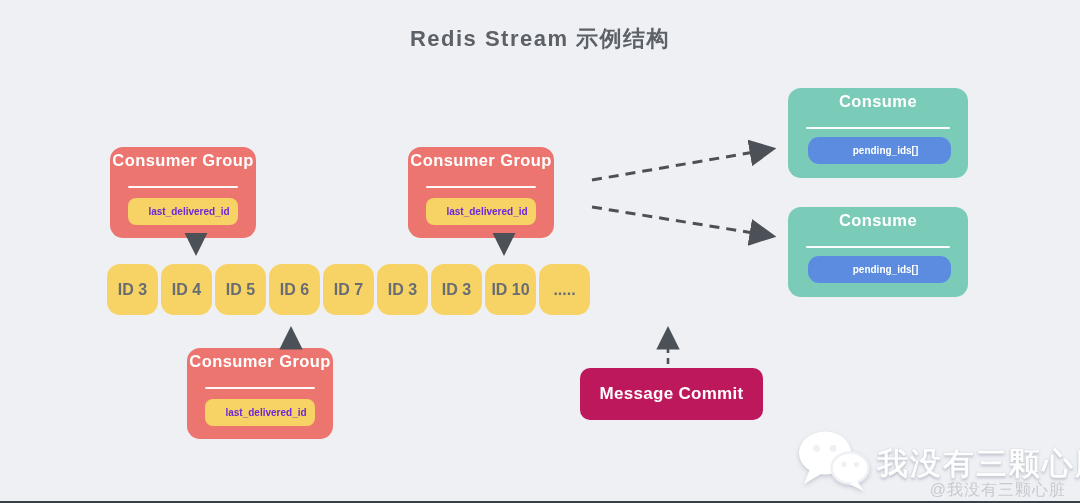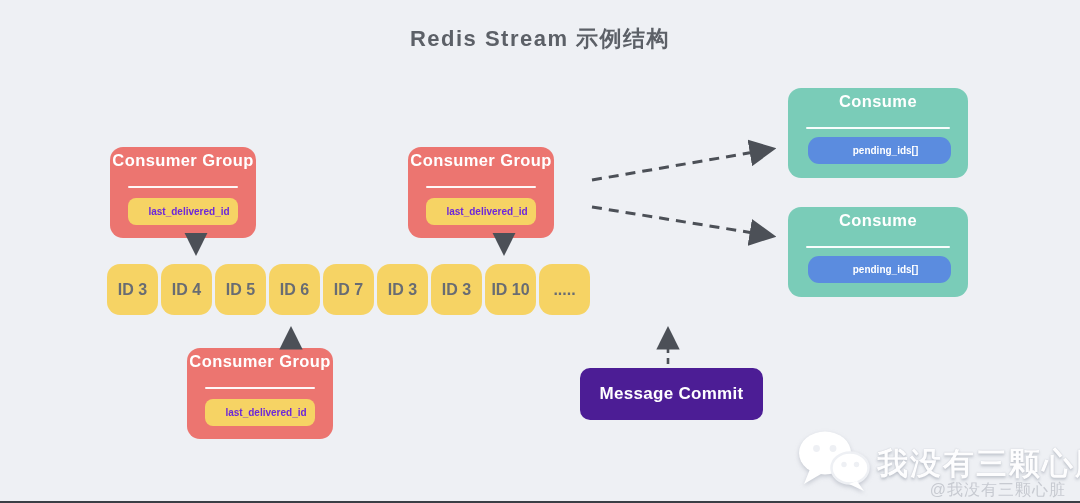--- a/index.html
+++ b/index.html
@@ -25,21 +25,21 @@
     height:2px; background:rgba(255,255,255,0.95); border-radius:1px;
   }
   .pill {
     position:absolute; left:18px; right:18px; top:51px; height:27px;
     border-radius:8px; display:flex; align-items:center; justify-content:center;
     font-size:10px; font-weight:600; white-space:nowrap;padding-left:12px;
   }
   .pill-yellow { background:#f6d364; color:#6d28d9; }
   .pill-blue { background:#5b8cdf; color:#ffffff; border-radius:11px; left:20px; right:17px; top:49px; }
   .commit {
-    position:absolute; width:183px; height:52px; background:#4c1d95;
+    position:absolute; width:183px; height:52px; background:#be185d;
     border-radius:10px; display:flex; align-items:center; justify-content:center;
     color:#ffffff; font-size:17px; font-weight:600; letter-spacing:0.3px;
   }
   .stream-row { position:absolute; left:107px; top:264px; display:flex; gap:3px; }
   .id-cell {
     width:51px; height:51px; background:#f6d364; border-radius:13px;
     display:flex; align-items:center; justify-content:center;
     font-size:16px; font-weight:600; color:#686c73; white-space:nowrap;
   }
   .arrows { position:absolute; left:0; top:0; pointer-events:none; }

